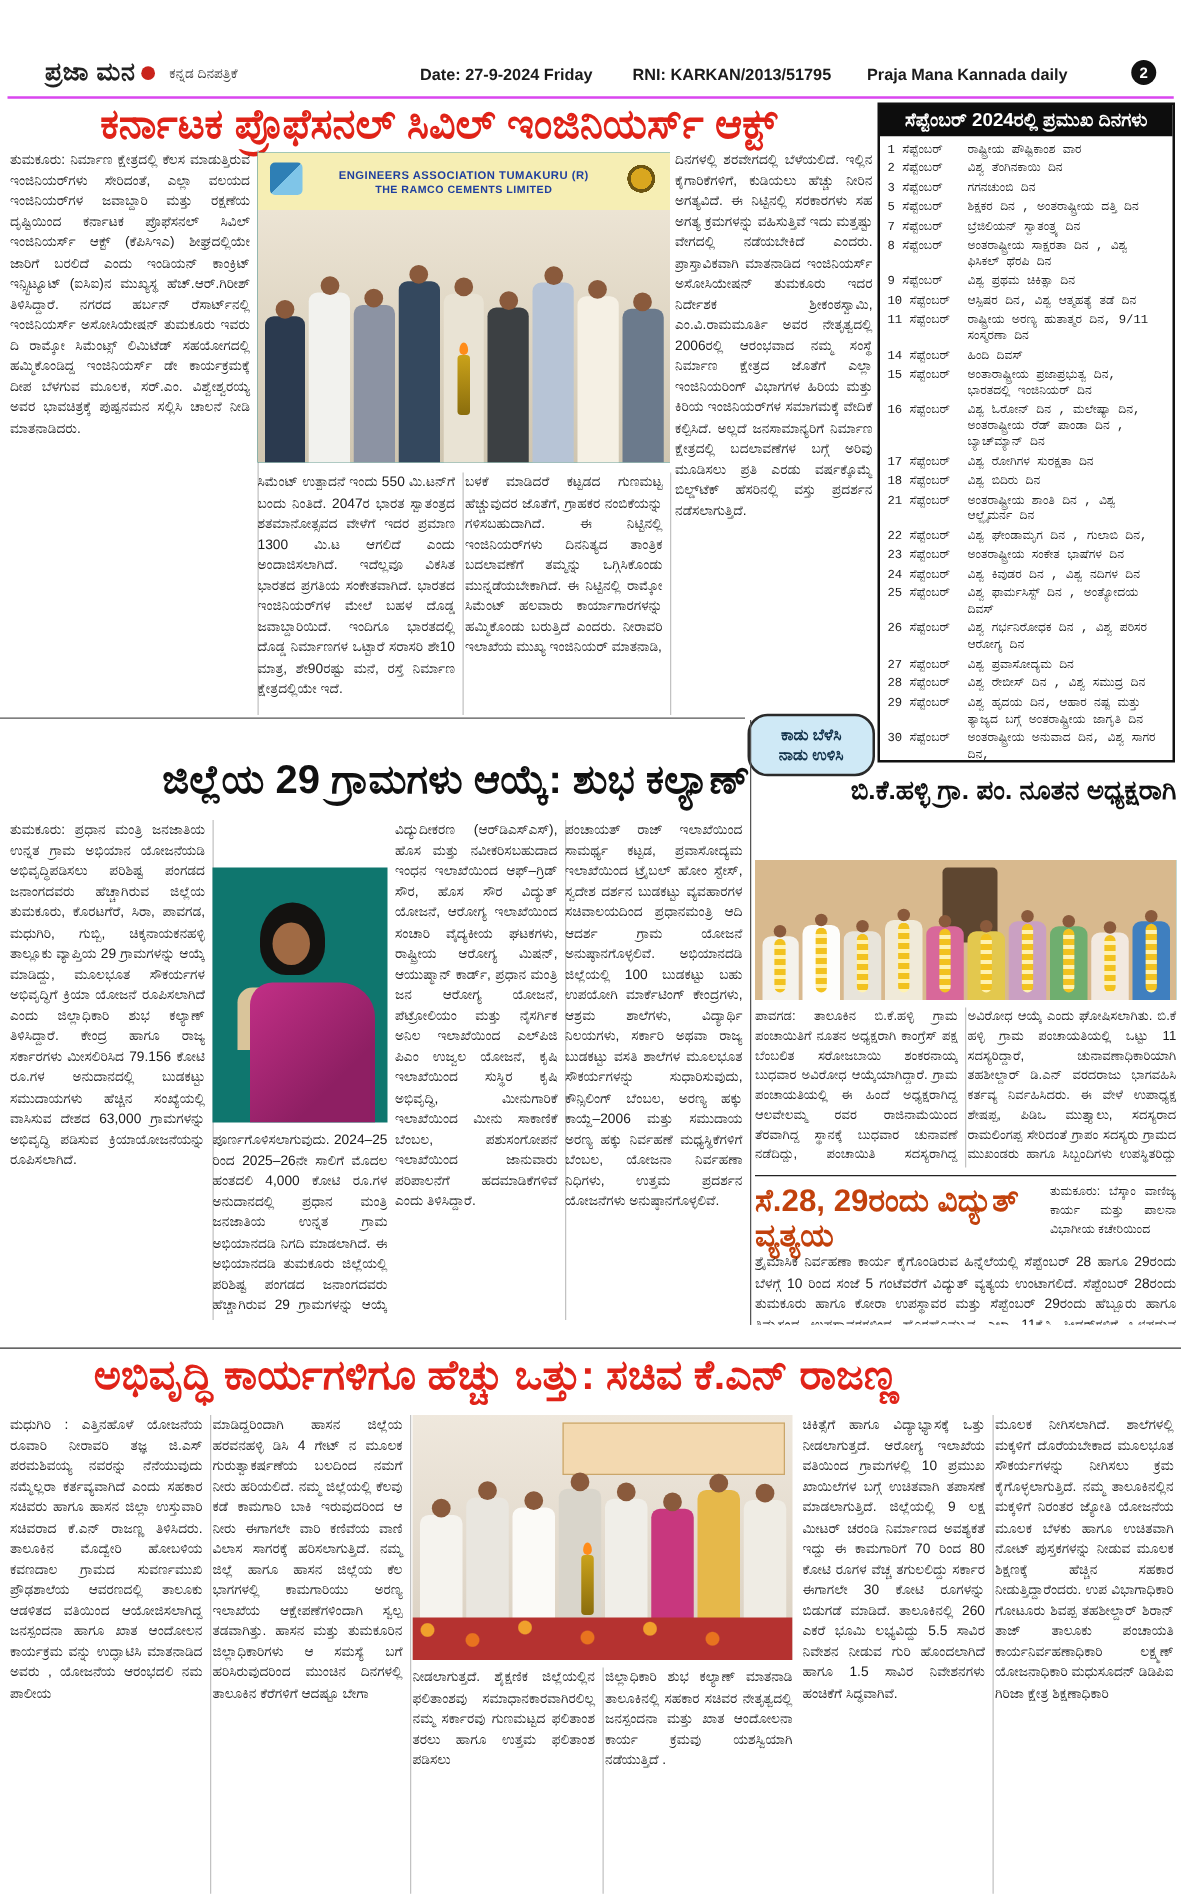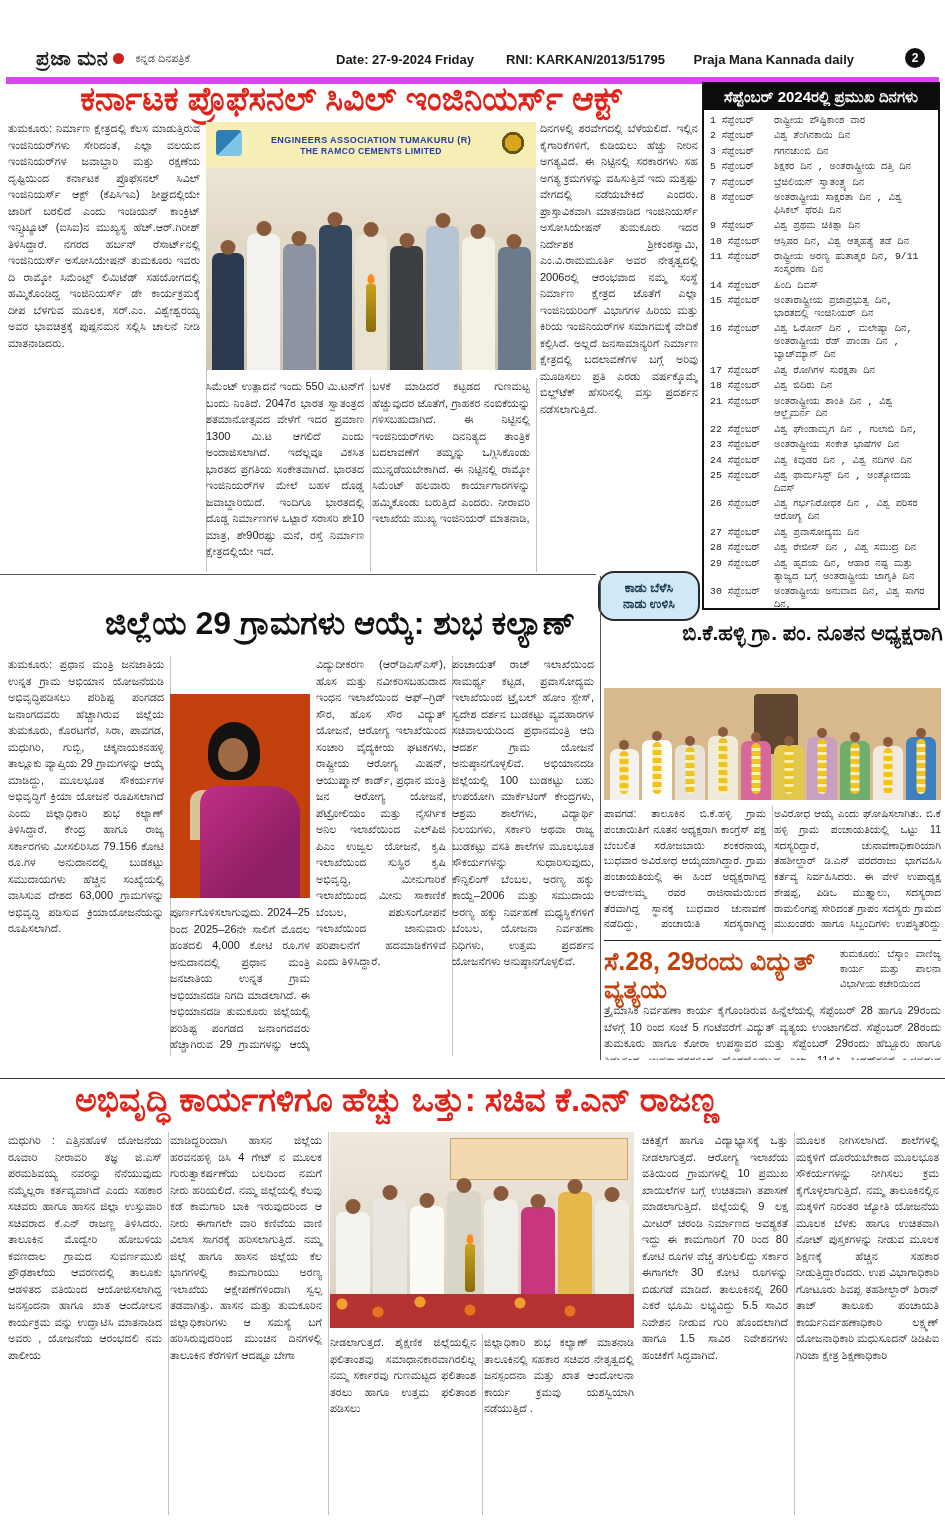--- a/index.html
+++ b/index.html
@@ -1,33 +1,33 @@
 <!DOCTYPE html>
 <html><head>
 <meta charset="utf-8">
 <style>
   html,body{margin:0;padding:0;background:#ffffff;}
   body{font-family:"Liberation Sans","DejaVu Sans",sans-serif;color:#1b1b1b;}
   #page{position:relative;width:945px;height:1523px;background:#fff;overflow:hidden;}
 
   
-  .hdr{position:absolute;left:6px;right:6px;top:45px;height:32px;border-bottom:7px solid #d946ef;text-decoration:underline;}
+  .hdr{position:absolute;left:6px;right:6px;top:45px;height:32px;border-bottom:2px solid #d946ef;text-decoration:underline;}
   .masthead{position:absolute;left:30px;top:2px;display:flex;align-items:center;gap:5px;}
   .masthead .mh-main{font-size:20px;font-weight:bold;color:#222;letter-spacing:.5px;}
   .mh-logo{width:11px;height:11px;border-radius:50%;background:#c9231b;display:inline-block;}
   .mh-tag{font-size:11px;color:#333;margin-left:6px;}
   .hdr-date{position:absolute;left:330px;top:7px;font-size:13px;font-weight:bold;}
   .hdr-rni{position:absolute;left:500px;top:7px;font-size:13px;font-weight:bold;}
   .hdr-paper{position:absolute;right:85px;top:7px;font-size:13px;font-weight:bold;}
   .pg-circle{position:absolute;right:14px;top:3px;width:20px;height:20px;border-radius:50%;background:#111;color:#fff;
     font-size:12px;font-weight:bold;display:flex;align-items:center;justify-content:center;}
 
   
   .h-red{color:#e02318;font-weight:bold;text-align:center;line-height:1.05;}
-  .h-black{color:#111;font-weight:bold;text-align:center;line-height:1.05;margin-left:40px;}
+  .h-black{color:#111;font-weight:bold;text-align:right;line-height:1.05;}
   .a1-head{position:absolute;left:4px;top:82px;width:694px;font-size:33px;}
   .a2-kicker{position:absolute;left:0;top:578px;width:600px;font-size:26px;}
   .a2-head{position:absolute;left:0;top:607px;width:600px;font-size:32px;}
   .a3-head-top{position:absolute;left:604px;top:622px;width:337px;font-size:21px;}
   .a3-head-main{position:absolute;left:604px;top:647px;width:337px;font-size:24px;}
   .a4-head{position:absolute;left:0;top:1083px;width:794px;font-size:33px;}
   .pn-head{position:absolute;left:604px;top:948px;width:232px;font-size:25px;text-align:left;color:#c2410c;font-weight:bold;line-height:1.1;}
 
   
   .col{position:absolute;font-size:11px;line-height:1.5;text-align:justify;overflow:hidden;color:#191919;}
@@ -42,21 +42,21 @@
   .sb-row{display:flex;font-size:9.8px;line-height:1.32;margin-bottom:2.5px;}
   .sb-date{width:64px;flex:none;}
   .sb-text{flex:1;text-align:left;}
 
   
   .eco-box{position:absolute;left:598px;top:571px;width:98px;height:46px;border:2px solid #2a2a2a;border-radius:16px;
     background:#cfe9f6;display:flex;flex-direction:column;align-items:center;justify-content:center;gap:1px;}
   .eco-box div{font-size:12.5px;font-weight:bold;color:#12324a;line-height:1.2;}
 
   
-  .photo{position:absolute;overflow:hidden;background:#c2410c;}
+  .photo{position:absolute;overflow:hidden;background:#0f766e;}
   .ph-banner{position:absolute;left:0;right:0;top:0;height:46px;background:#f6eeb4;display:flex;flex-direction:column;
     align-items:center;justify-content:center;gap:1px;}
   .ph-banner .b1{font-size:9px;font-weight:bold;color:#1f3f9e;letter-spacing:.4px;}
   .ph-banner .b2{font-size:8.5px;font-weight:bold;color:#1f3f9e;letter-spacing:.4px;}
   .banner-logo{position:absolute;top:8px;width:26px;height:26px;border-radius:4px;}
   .banner-logo.left{left:10px;background:linear-gradient(135deg,#2e7fb5 50%,#7fc5e8 50%);}
   .banner-logo.right{right:10px;background:radial-gradient(circle at 50% 50%,#d9a61f 0 45%,#6b5412 46% 60%,transparent 61%);}
   .scene{position:absolute;left:0;right:0;bottom:0;}
   .people-row{position:absolute;left:4px;right:4px;bottom:0;display:flex;align-items:flex-end;}
   .person{flex:1;margin:0 1.5px;border-radius:7px 7px 0 0;position:relative;}

